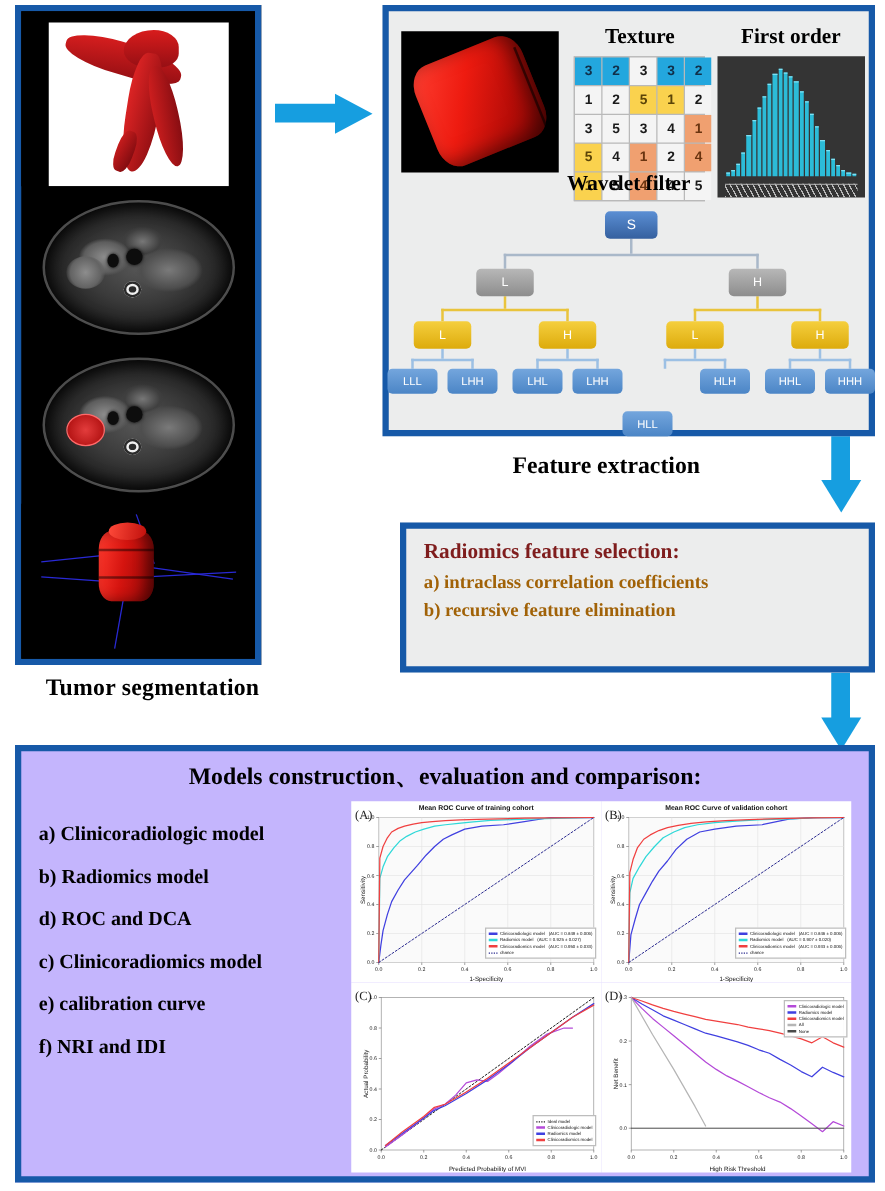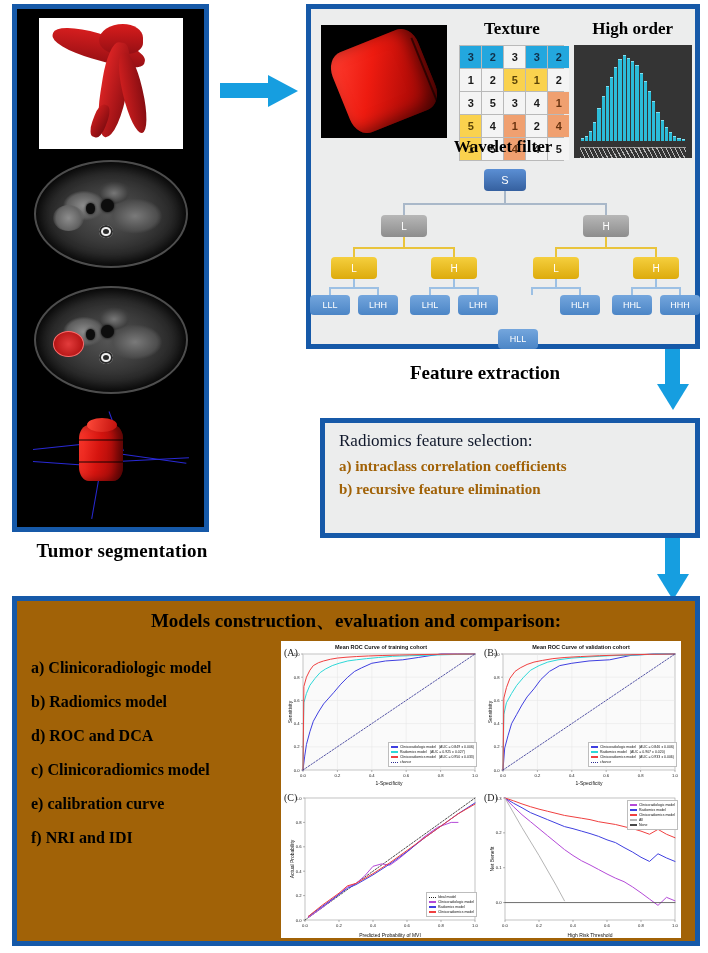--- a/index.html
+++ b/index.html
@@ -307,32 +307,32 @@
   
   #selection-panel {
     position: absolute;
     left: 320px; top: 418px;
     width: 380px; height: 120px;
     background: #eceded;
     border: 5px solid #1659a8;
     padding: 8px 12px 0 14px;
   }
   #selection-panel .sel-title {
-    font-size: 17px; font-weight: normal; color: #0f172a; margin-bottom: 7px;
+    font-size: 17px; font-weight: bold; color: #7f1d1d; margin-bottom: 7px;
   }
   #selection-panel .sel-item {
     font-size: 15px; font-weight: bold; color: #a16207; margin-bottom: 6px;
   }
 
   
   #models-panel {
     position: absolute;
     left: 12px; top: 596px;
     width: 688px; height: 350px;
-    background: #a16207;
+    background: #c4b5fd;
     border: 5px solid #1659a8;
   }
   #models-title {
     position: absolute; top: 7px; left: 0; width: 100%;
     text-align: center;
     font-size: 19px; font-weight: bold; color: #000;
   }
   #models-list {
     position: absolute; left: 14px; top: 58px; width: 248px;
   }
@@ -485,21 +485,21 @@
             <div class="tcell orange">4</div>
             <div class="tcell yellow">1</div>
             <div class="tcell">5</div>
             <div class="tcell orange">4</div>
             <div class="tcell">4</div>
             <div class="tcell">5</div>
           </div>
       </div>
 
       <div class="fp-col" id="col-first">
-        <div class="fp-title">High order</div>
+        <div class="fp-title">First order</div>
         <div id="hist-img">
           <div id="hist-bars">
               <div class="hb" style="height: 3%;"></div>
               <div class="hb" style="height: 6%;"></div>
               <div class="hb" style="height: 12%;"></div>
               <div class="hb" style="height: 22%;"></div>
               <div class="hb" style="height: 38%;"></div>
               <div class="hb" style="height: 52%;"></div>
               <div class="hb" style="height: 64%;"></div>
               <div class="hb" style="height: 74%;"></div>

